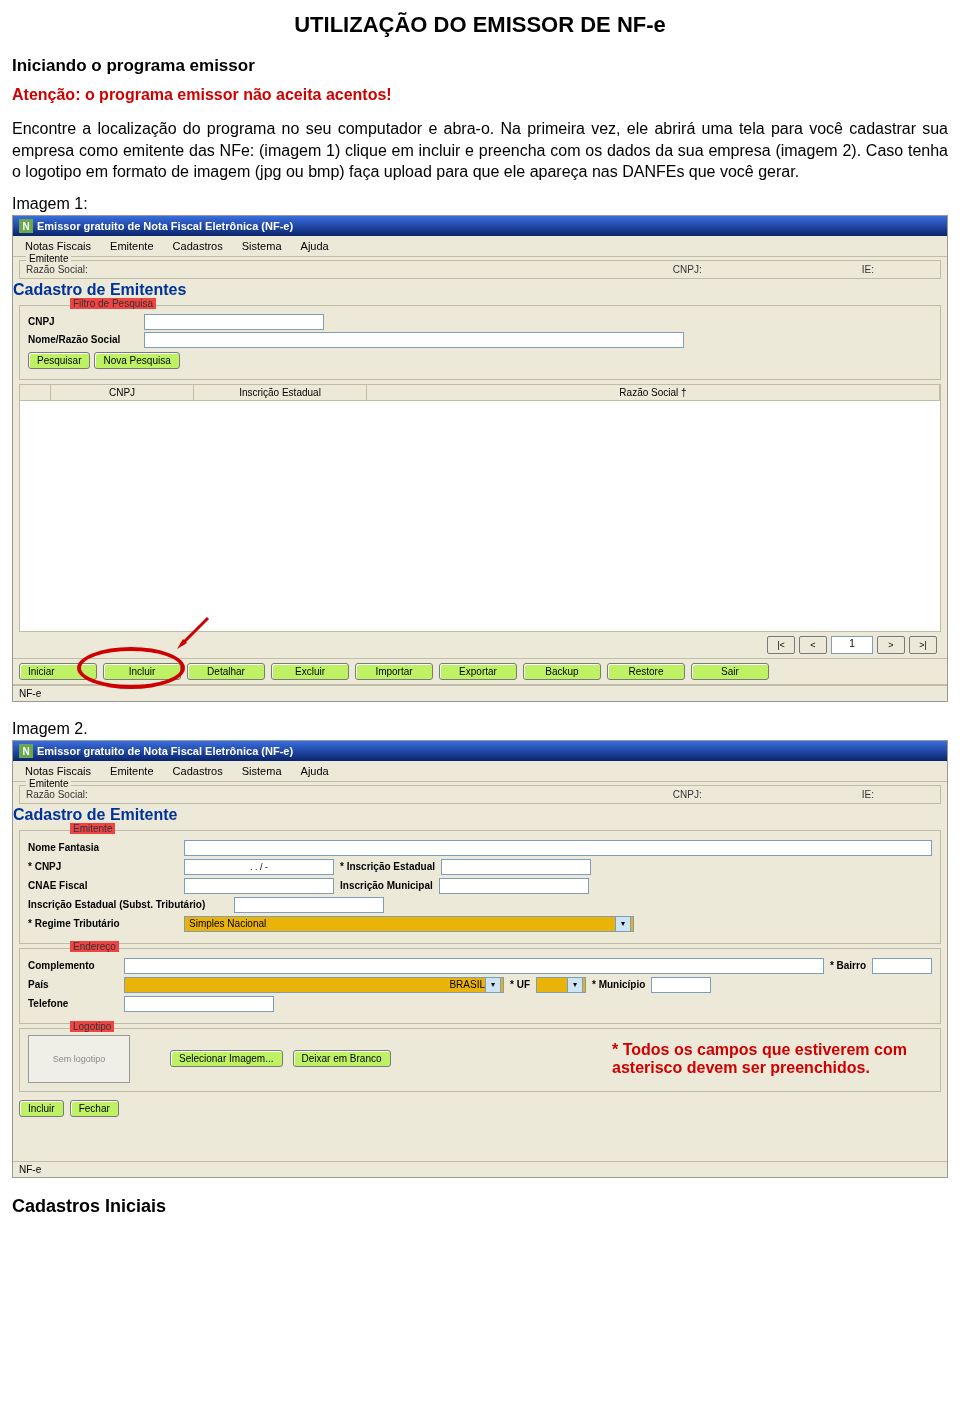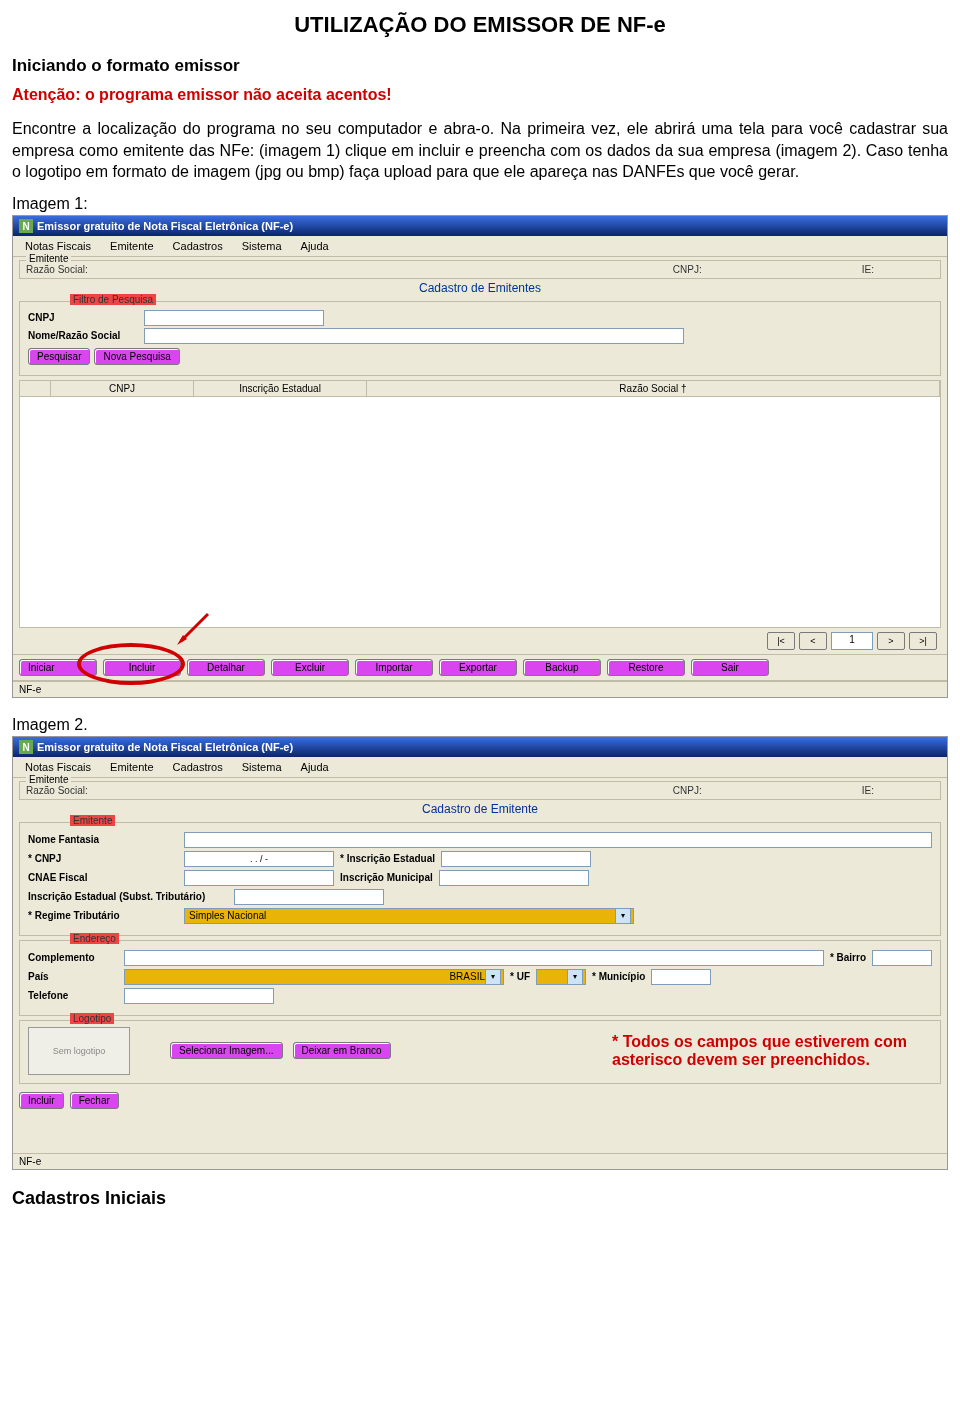--- a/index.html
+++ b/index.html
@@ -118,39 +118,38 @@
     font-size: 10px;
   }
   .sel-arrow {
     width: 14px; height: 14px;
     background: #cde3f6;
     border: 1px solid #7f9db9;
     display: flex; align-items: center; justify-content: center;
     font-size: 8px;
   }
   .btn {
-    background: #d946ef;
+    background: #bef264;
     border: 1px solid #7a7a7a;
     border-radius: 3px;
     padding: 2px 8px;
     font-size: 10px;
     cursor: default;
     box-shadow: inset 1px 1px 0 #fff;
   }
   .btn-row {
     display: flex;
     gap: 6px;
     padding: 4px 6px;
     flex-wrap: wrap;
   }
   .section-title {
-    text-align: center;
     color: #003399;
-    font-weight: normal;
-    font-size: 12px;
+    font-weight: bold;
+    font-size: 16px;
     padding: 2px 0;
   }
   .emit-bar {
     border: 1px solid #c0bca8;
     margin: 3px 6px 0 6px;
     padding: 3px 6px;
     display: flex;
     gap: 20px;
     align-items: center;
     font-size: 10px;
@@ -247,21 +246,21 @@
     font-weight: bold;
     font-size: 18px;
     margin-top: 10px;
   }
 </style>
 </head>
 <body>
 
 <div class="doc-title">UTILIZAÇÃO DO EMISSOR DE NF-e</div>
 
-<div class="sec-heading">Iniciando o formato emissor</div>
+<div class="sec-heading">Iniciando o programa emissor</div>
 
 <div class="warning">Atenção: o programa emissor não aceita acentos!</div>
 
 <div class="body-text">Encontre a localização do programa no seu computador e abra-o. Na primeira vez, ele abrirá uma tela para você cadastrar sua empresa como emitente das NFe: (imagem 1) clique em incluir e preencha com os dados da sua empresa (imagem 2). Caso tenha o logotipo em formato de imagem (jpg ou bmp) faça upload para que ele apareça nas DANFEs que você gerar.</div>
 
 <div class="img-label">Imagem 1:</div>
 
 <div class="shot" style="height:auto;">
   <div class="titlebar">
     <span class="title-icon">

